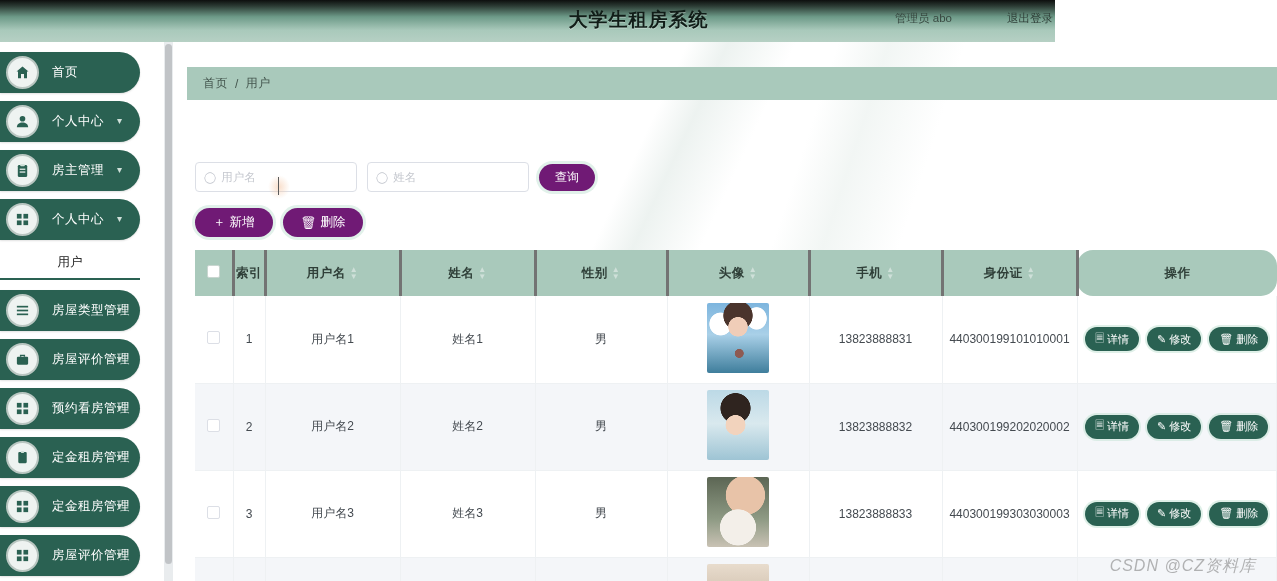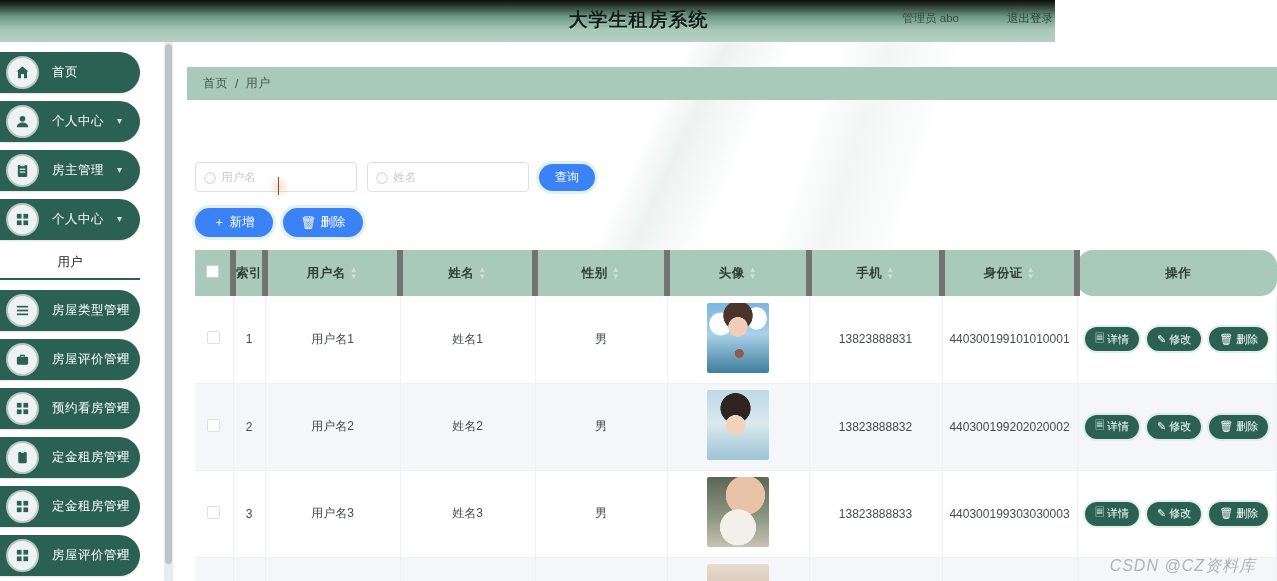--- a/index.html
+++ b/index.html
@@ -18,21 +18,21 @@
   }
   #topbar-title {
     position: absolute; left: 0; top: 7px; width: 1277px;
     text-align: center;
     font-size: 19px; font-weight: 700; color: #111d18;
     letter-spacing: 1px;
     text-shadow: 0 1px 0 rgba(255,255,255,0.35);
   }
   #topbar-right {
     position: absolute; right: 2px; top: 11px;
-    display: flex; align-items: center; gap: 23px;
+    display: flex; align-items: center; gap: 30px;
     font-size: 11.5px; color: #2f3f38;
     white-space: nowrap;
   }
   #topbar-right .admin-name { color: #394a42; }
   #topbar-right .logout { color: #2f3f38; margin-left: 25px; }
 
   
   #sidebar {
     position: absolute; left: 0; top: 42px; width: 164px; height: 539px;
     background: #ffffff;
@@ -136,21 +136,21 @@
     position: absolute; left: 95px; top: 133px;
     width: 22px; height: 24px;
     background: radial-gradient(ellipse at center, rgba(244,196,161,0.55) 0%, rgba(244,196,161,0) 70%);
     pointer-events: none;
   }
   #caret-bar {
     position: absolute; left: 105px; top: 135px; width: 1px; height: 18px;
     background: #5a5a5a;
   }
   .pill-btn {
-    background: #3b82f6; color: #fff;
+    background: #701a75; color: #fff;
     border: none; border-radius: 16px;
     height: 27px; padding: 0 16px;
     font-size: 12px; cursor: pointer;
     box-shadow: 0 0 0 3px rgba(201,230,217,0.55);
     font-family: Liberation Mono, monospace;
     display: inline-flex; align-items: center; gap: 4px;
     white-space: nowrap;
   }
   #action-row {
     position: absolute; left: 22px; top: 166px;
@@ -162,21 +162,21 @@
   #table-wrap {
     position: absolute; left: 22px; top: 208px;
     width: 1082px;
   }
   table { border-collapse: collapse; width: 1082px; table-layout: fixed; }
   thead th {
     background: #a9c9bb;
     color: #2f3f38;
     font-size: 12.5px; font-weight: 700;
     height: 46px;
-    border-right: 6px solid #737373;
+    border-right: 3px solid #737373;
     text-align: center;
     letter-spacing: 0.5px;
   }
   thead th:last-child { border-right: none; border-radius: 16px; }
   .sort-ico {
     display: inline-block; margin-left: 4px;
     font-size: 8px; line-height: 7px; color: #cfe0d9;
     vertical-align: middle;
   }
   tbody td {

